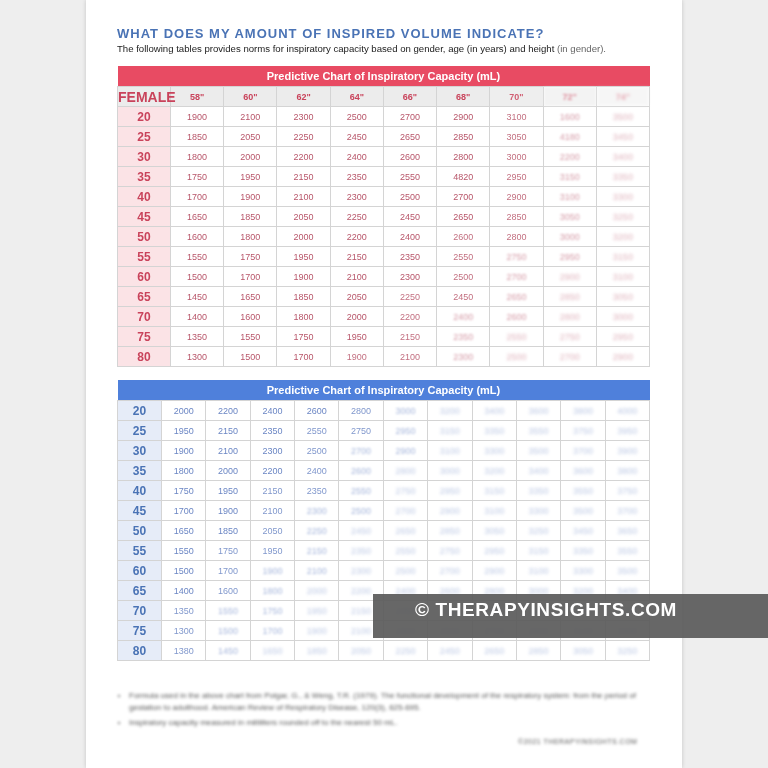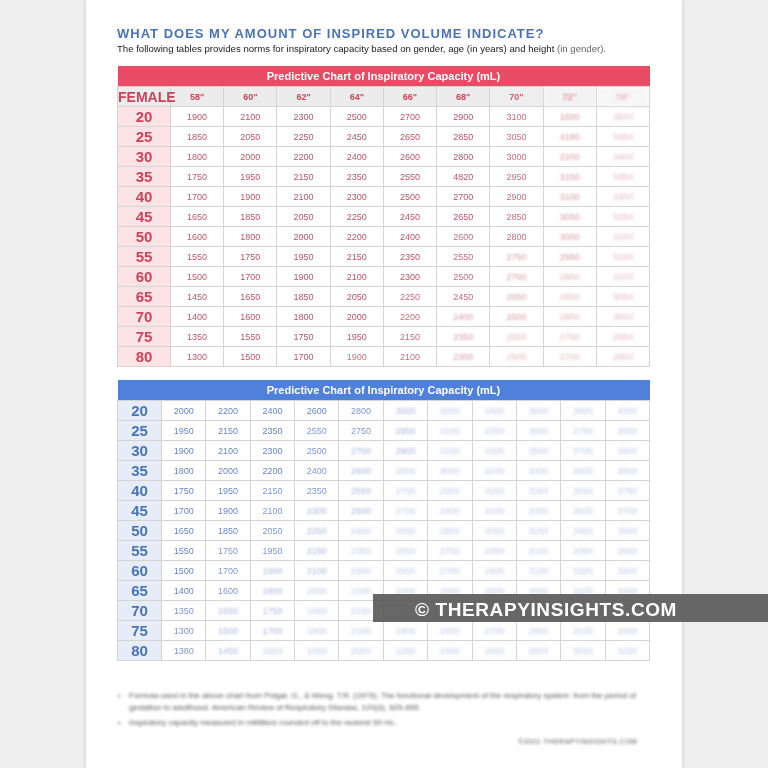--- a/index.html
+++ b/index.html
@@ -31,21 +31,21 @@
   }
   table.chart td, table.chart th {
     border:1px solid #d4d4d4; text-align:center; padding:0;
     height:19px; font-weight:normal;
   }
   table.chart .title-row th {
     height:20px; font-size:11px; font-weight:bold; color:#fff; border:none;
   }
   table.chart .col-head th { background:#ececec; font-weight:bold; font-size:9px; }
   table.chart .col-head th.label-head { font-size:14px; }
-  table.chart td.age { font-weight:bold; font-size:15px;margin-top:43px; }
+  table.chart td.age { font-weight:bold; font-size:12px;margin-top:43px; }
 
   #female-table { left:31px; top:66px; width:533px; }
   #female-table .title-row th { background:#e84b63; }
   #female-table .col-head th { color:#c9435b; }
   #female-table td.age { background:#fbe3e6; color:#c9435b; }
   #female-table td.val { color:#b8566a; }
 
   #male-table { left:31px; top:380px; width:533px; }
   #male-table .title-row th { background:#4f80db; }
   #male-table .col-head th { color:#4a73b5; }
@@ -60,21 +60,21 @@
     position:absolute; left:33px; top:690px; width:520px;
     font-size:8px; color:#555; filter:blur(1.6px); line-height:12px;
   }
   .notes ul { margin:0; padding-left:10px; }
   .notes li { margin-bottom:3px; }
   .copyright {
     position:absolute; left:432px; top:738px; font-size:7px; color:#555;
     filter:blur(1.4px); letter-spacing:0.5px;
   }
   .watermark {
-    position:absolute; left:373px; top:594px; width:395px; height:28px;
+    position:absolute; left:373px; top:594px; width:395px; height:44px;
     background:rgba(90,90,90,0.92);
     color:#fff; font-weight:bold; font-size:19px; letter-spacing:0.6px;
     line-height:32px; padding-left:42px; box-sizing:border-box;
   }
 </style>
 </head>
 <body>
 
 <div class="page">
   <div class="heading">WHAT DOES MY AMOUNT OF INSPIRED VOLUME INDICATE?</div>

